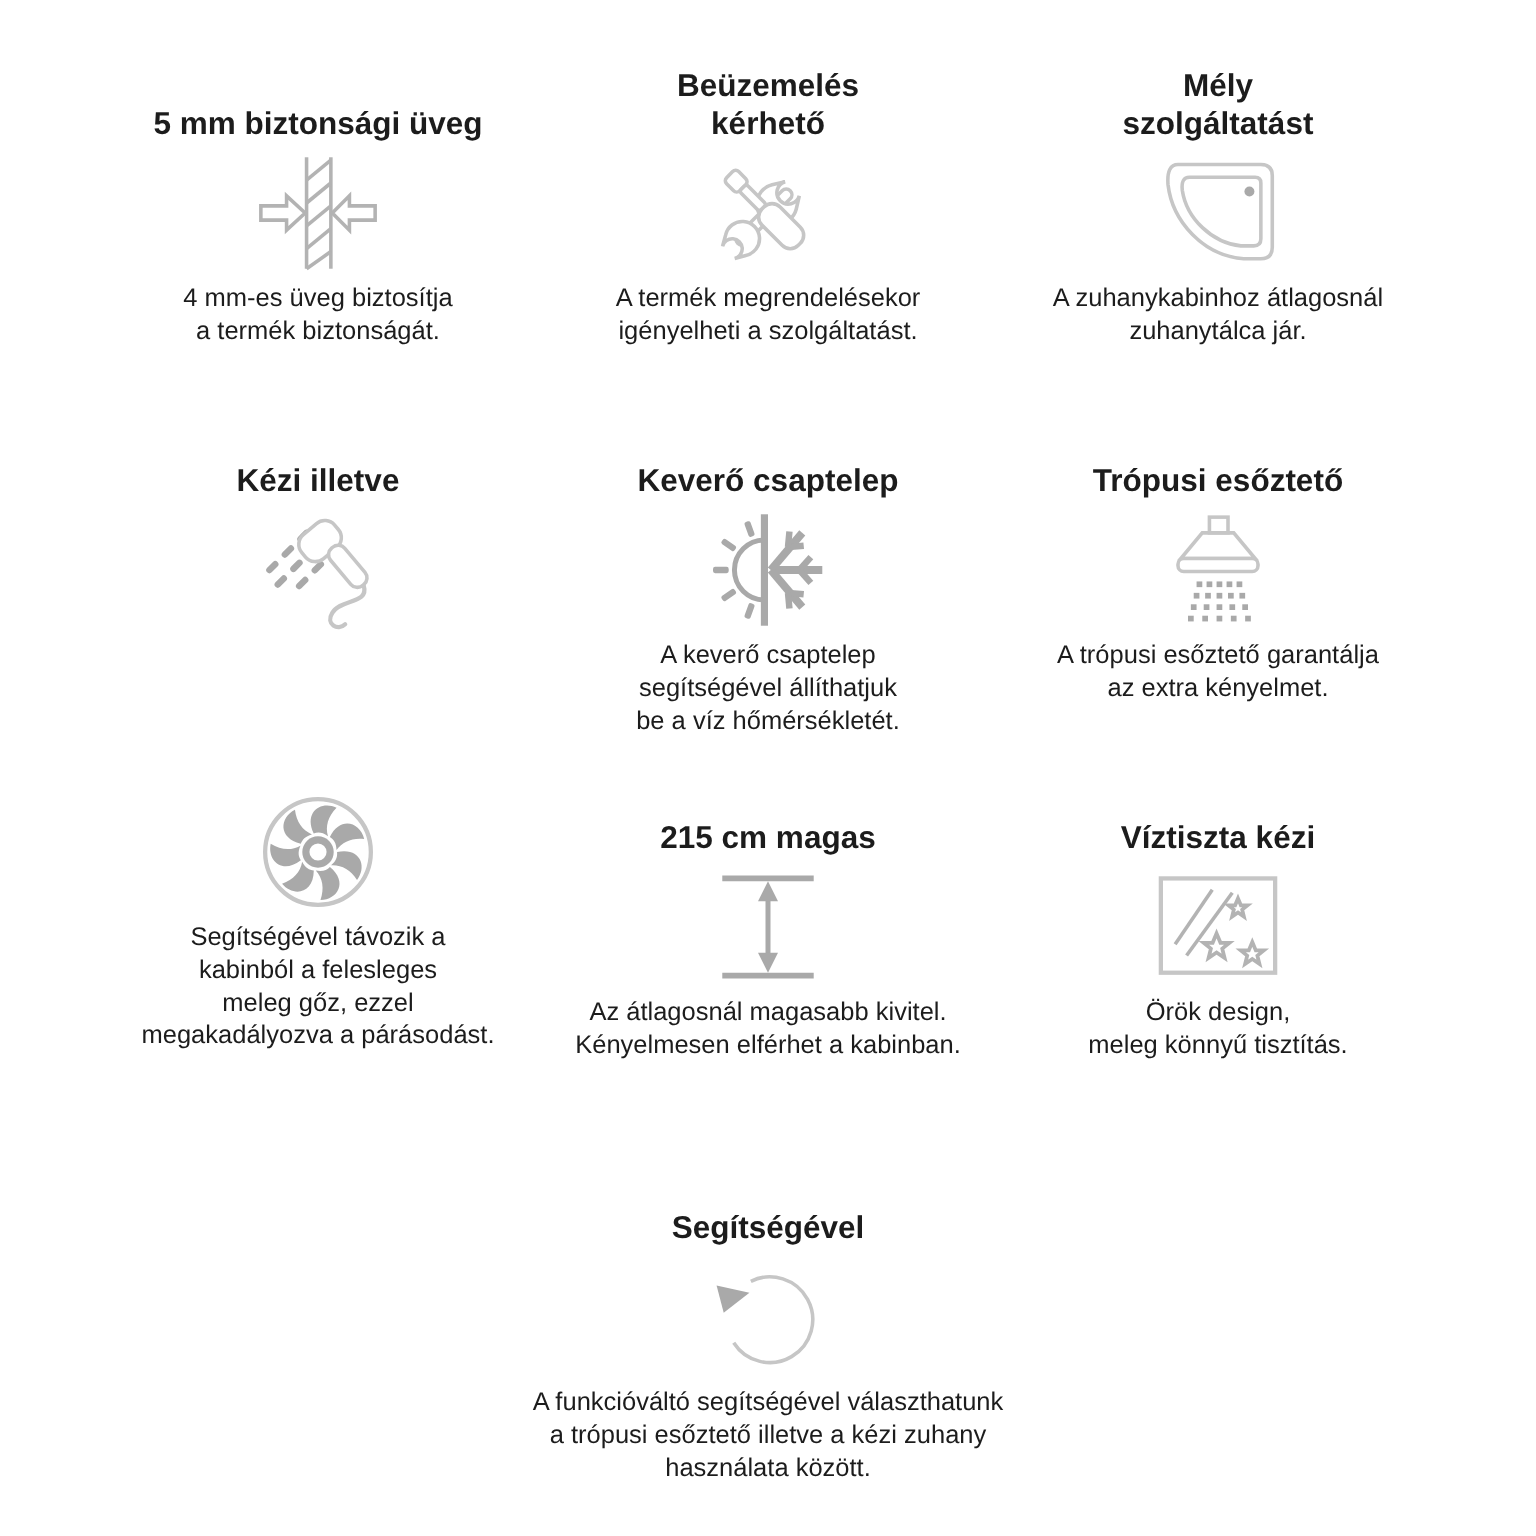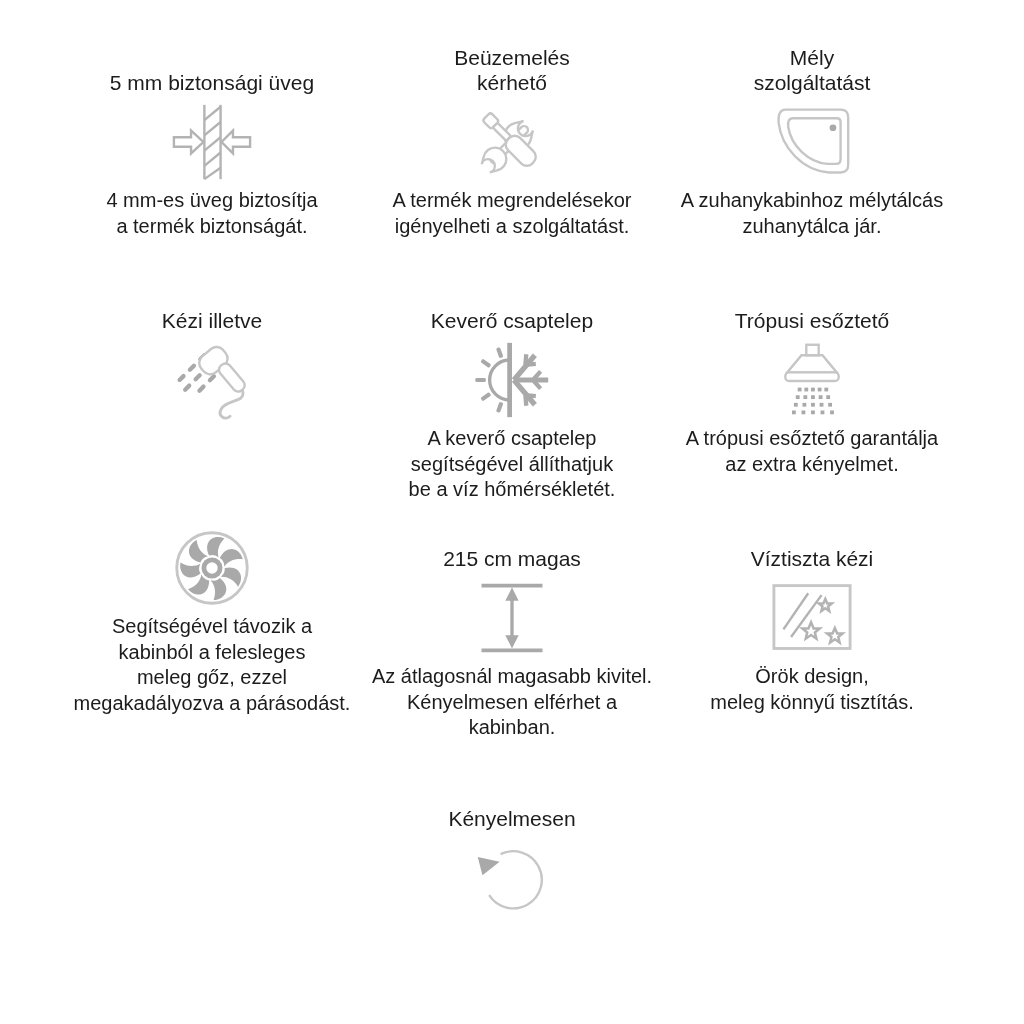--- a/index.html
+++ b/index.html
@@ -16,27 +16,27 @@
     overflow:hidden;
   }
   .page{width:1024px;height:1024px;padding-top:46px;}
   .grid{
     width:900px;margin:0 auto;
     display:grid;grid-template-columns:repeat(3,300px);
     grid-auto-rows:238px;
   }
   .feature{display:flex;flex-direction:column;align-items:center;text-align:center;}
   .feature-title{
-    font-weight:normal;font-size:21px;line-height:1.18;color:var(--text);
+    font-weight:bold;font-size:21px;line-height:1.18;color:var(--text);
     white-space:pre-line;min-height:50px;
     display:flex;align-items:flex-end;justify-content:center;
   }
   .feature-icon{height:80px;margin:6px 0;display:flex;align-items:center;justify-content:center;}
   .feature-icon svg{width:92px;height:80px;display:block;}
-  .feature-desc{font-size:20px;line-height:1.28;color:var(--text);white-space:pre-line;}
+  .feature-desc{font-size:17px;line-height:1.28;color:var(--text);white-space:pre-line;}
   .feature-last{
     width:560px;margin:22px auto 0;
     display:flex;flex-direction:column;align-items:center;text-align:center;
   }
   
   .sl{stroke:var(--icon-light);fill:none;stroke-width:2.5;}
   .sl3{stroke:var(--icon-light);fill:none;stroke-width:3;}
   .slw{stroke:var(--icon-light);fill:#fff;stroke-width:2.5;}
   .sm{stroke:var(--icon-mid);fill:none;stroke-width:2.5;}
   .sd{stroke:var(--icon-dark);fill:none;}
@@ -93,21 +93,21 @@
     <div class="feature">
       <div class="feature-title">Mély
 szolgáltatást</div>
       <div class="feature-icon">
         <svg viewBox="0 0 96 84">
           <path class="sl" d="M20 8 H78 Q86 8 86 16 V66 Q86 74 78 74 H66 C38 72 16 48 13 22 Q12 8 20 8 Z"></path>
           <path class="sl" d="M28 17 H74 Q78 17 78 21 V60 Q78 65 73 65 H64 C44 63 26 46 23 26 Q22 17 28 17 Z"></path>
           <circle class="fd" cx="70" cy="27" r="3.5"></circle>
         </svg>
       </div>
-      <div class="feature-desc">A zuhanykabinhoz mélytálcás
+      <div class="feature-desc">A zuhanykabinhoz átlagosnál
 zuhanytálca jár.</div>
     </div>
 
     <div class="feature">
       <div class="feature-title">Kézi illetve</div>
       <div class="feature-icon">
         <svg viewBox="0 0 96 84">
           <line class="sprayline" x1="40" y1="16" x2="14" y2="42"></line>
           <line class="sprayline" x1="46" y1="26" x2="18" y2="54"></line>
           <line class="sprayline" x1="50" y1="38" x2="32" y2="56"></line>
@@ -240,21 +240,24 @@
           </g>
         </svg>
       </div>
       <div class="feature-desc">Örök design,
 meleg könnyű tisztítás.</div>
     </div>
 
   </div>
 
   <div class="feature feature-last">
-    <div class="feature-title">Kényelmesen</div>
+    <div class="feature-title">Segítségével</div>
     <div class="feature-icon">
       <svg viewBox="0 0 96 84">
         <path class="sl" d="M36 17 A30 30 0 1 1 24 60"></path>
         <polygon class="fd" points="12,20 17,39 35,25"></polygon>
       </svg>
     </div>
+    <div class="feature-desc">A funkcióváltó segítségével választhatunk
+a trópusi esőztető illetve a kézi zuhany
+használata között.</div>
   </div>
 </div>
 
 </body></html>

